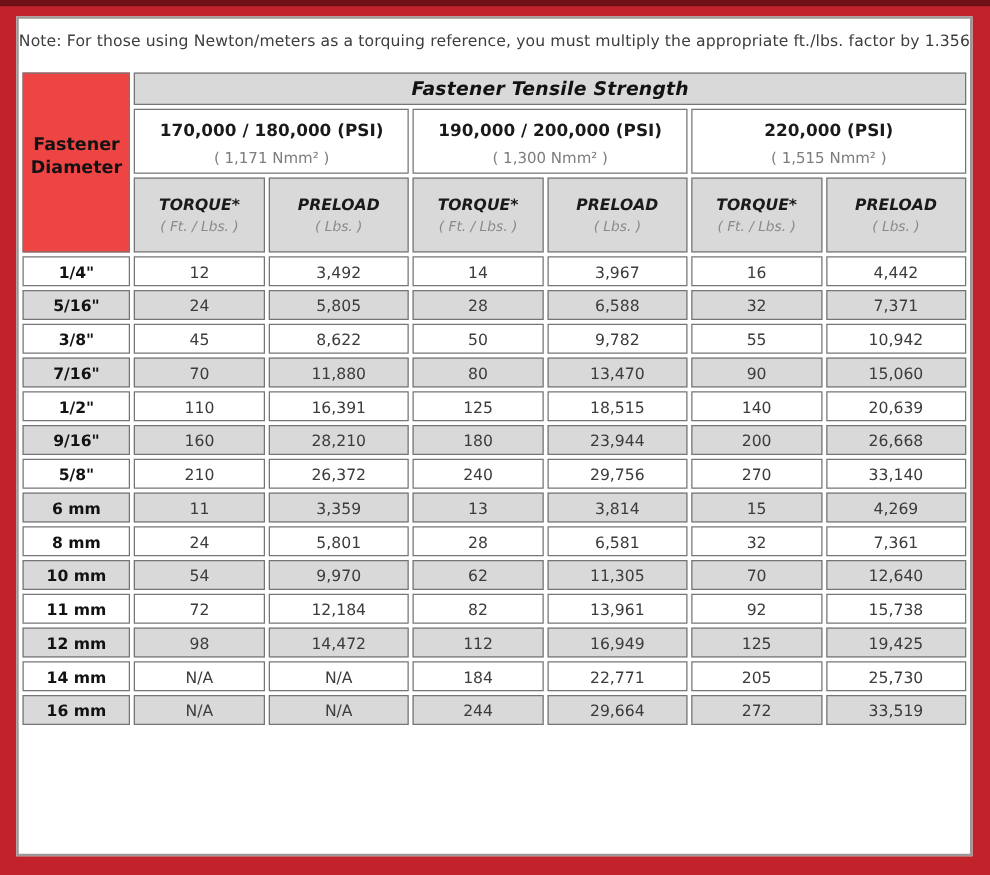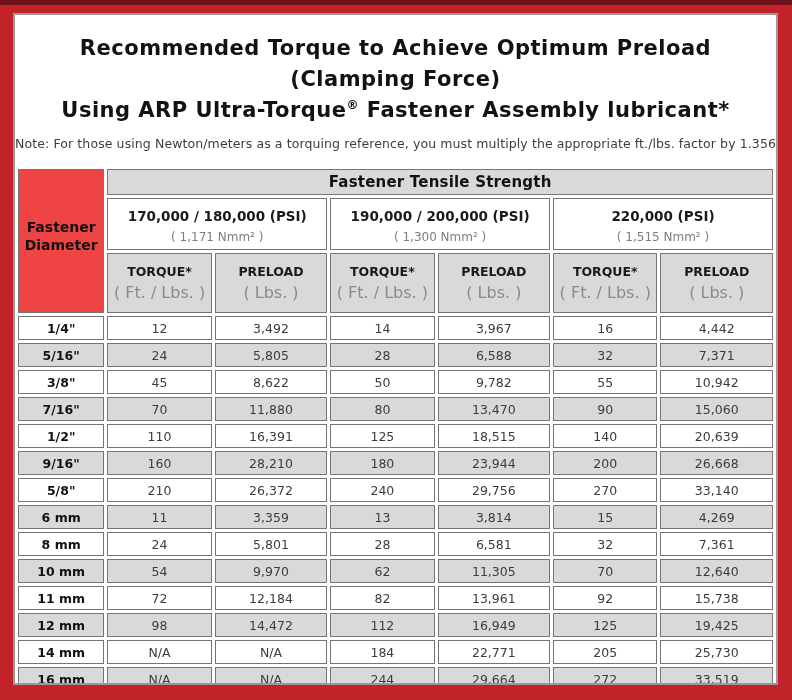--- a/index.html
+++ b/index.html
@@ -56,21 +56,21 @@
     border-spacing: 3px;
     background: #ffffff;
   }
   table.spec th, table.spec td {
     border: 1px solid #757575;
     text-align: center;
     vertical-align: middle;
     overflow: hidden;
   }
   
-  th.shaded { background: #d9d9d9; }
+  th.shaded { background: #d9d9d9; font-style: italic; }
   th.white-cell { background: #ffffff; }
   
   th.corner {
     background: #ef4444;
     vertical-align: bottom;
     padding-bottom: 10px;
     font-size: 14px;
     line-height: 18px;
     color: #121212;
     margin-left: 22px;
@@ -97,21 +97,21 @@
     margin-top: 6px;
   }
   
   th.subhead { height: 60px; }
   .sub-main {
     font-size: 12.5px;
     font-weight: bold;
     color: #1a1a1a;
   }
   .sub-unit {
-    font-size: 16px;
+    font-size: 11px;
     font-weight: normal;
     color: #8a8a8a;
     margin-top: 4px;
   }
   
   tbody th {
     background: #ffffff;
     font-size: 12.5px;
     color: #121212;
     height: 24px;
@@ -124,24 +124,20 @@
   }
   tbody tr.shade th, tbody tr.shade td { background: #d9d9d9; }
 </style>
 </head>
 <body>
 
 <div class="poster">
   <div class="maroon-strip"></div>
   <div class="inner">
 
-    <h1 class="title">
-      <span>Recommended Torque to Achieve Optimum Preload (Clamping Force)</span><br>
-      <span><span>Using ARP Ultra-Torque</span><sup>®</sup><span> Fastener Assembly lubricant*</span></span>
-    </h1>
 
     <p class="note">Note: For those using Newton/meters as a torquing reference, you must multiply the appropriate ft./lbs. factor by 1.356</p>
 
     <table class="spec">
       <colgroup>
         <col style="width: 86px">
         <col style="width: 104px">
           <col style="width: 112px">
         <col style="width: 104px">
           <col style="width: 112px">

